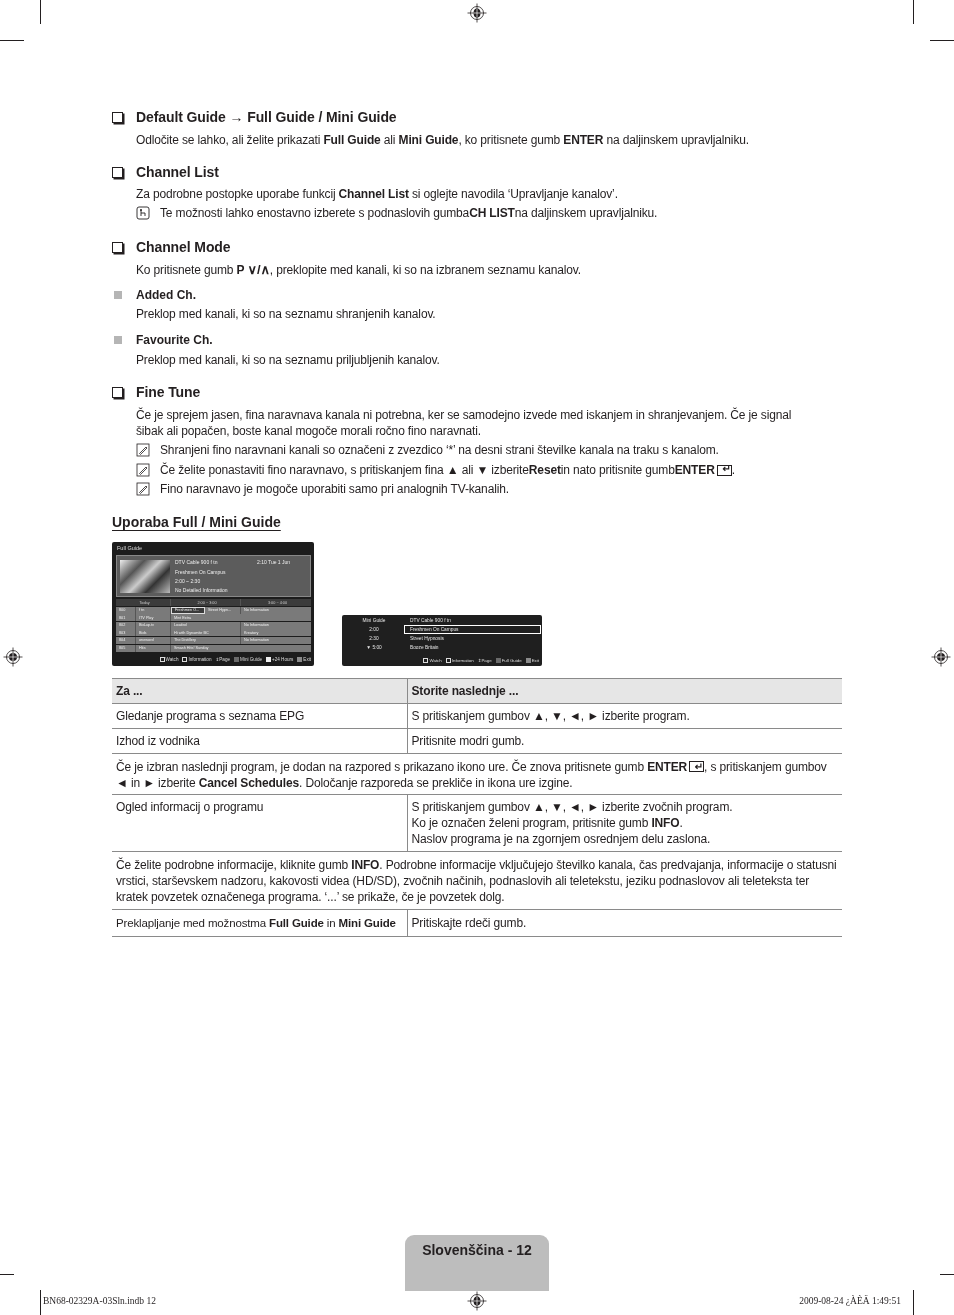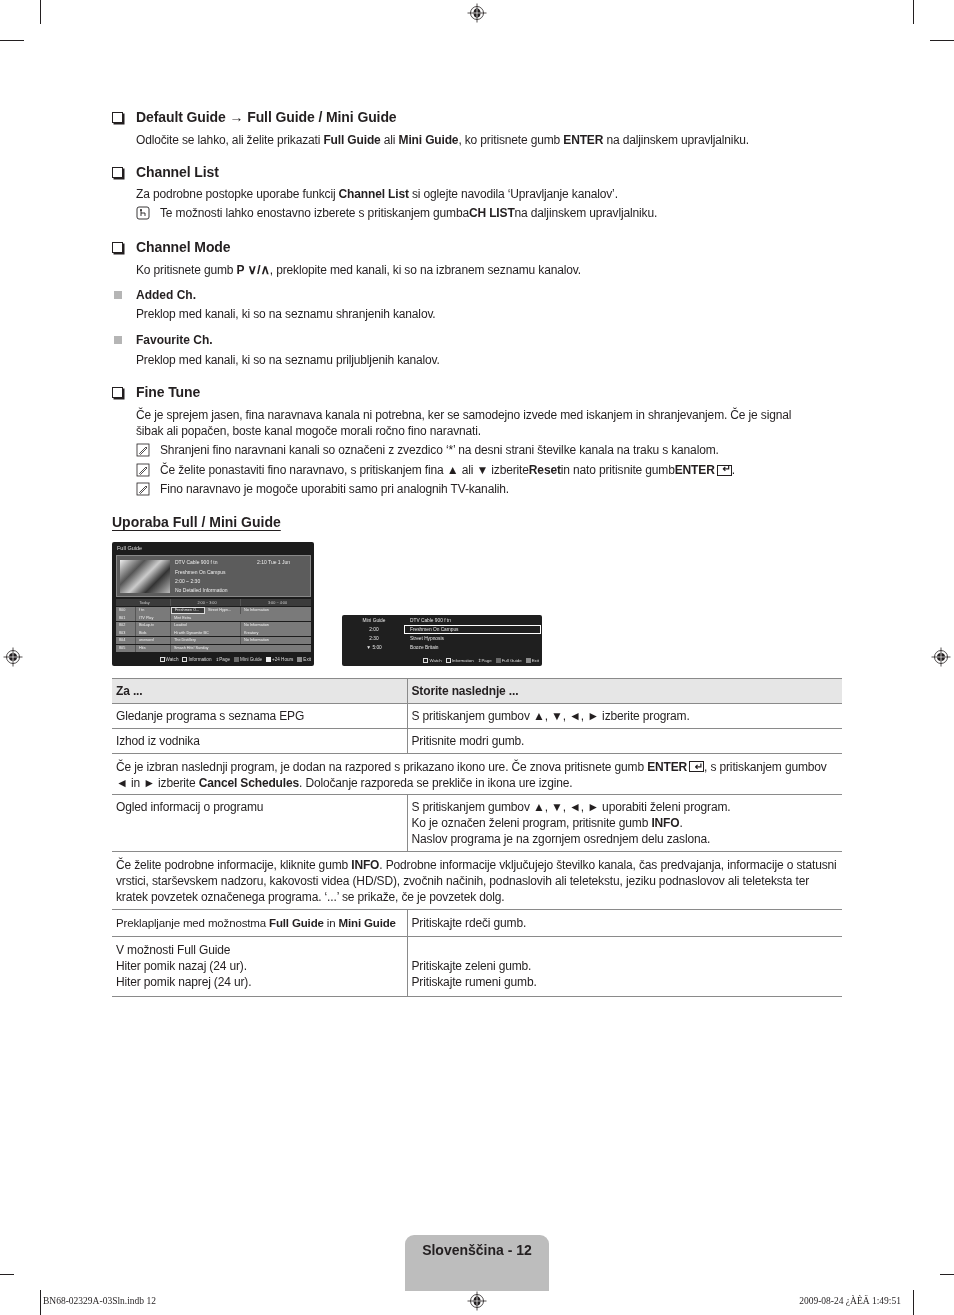--- a/index.html
+++ b/index.html
@@ -128,21 +128,21 @@
   <span>Za podrobne postopke uporabe funkcij </span><b>Channel List</b><span> si oglejte navodila ‘Upravljanje kanalov’.</span>
 </div>
 <div class="note-line" style="top:206px;">
   <span class="note-icon">
     <svg viewBox="0 0 14 14">
         <rect x="1" y="1" width="12" height="12" rx="2" fill="none" stroke="#231f20" stroke-width="0.9"></rect>
         <path d="M5 4 L5 10 M5 7 L9 7 L9 10" fill="none" stroke="#231f20" stroke-width="0.9"></path>
         <circle cx="5" cy="4" r="1" fill="#231f20"></circle>
       </svg>
   </span>
-  <span>Te možnosti lahko enostavno izberete s pritiskanjem gumba </span>
+  <span>Te možnosti lahko enostavno izberete s podnaslovih gumba </span>
     <b>CH LIST</b>
     <span> na daljinskem upravljalniku.</span>
 </div>
 
 <div class="sec-head" style="top:239px;">
   <span class="box-icon"></span>
   <span>Channel Mode</span>
 </div>
 <div class="body-line" style="top:262px;">
   <span>Ko pritisnete gumb </span><b>P</b> <span class="chev">∨/∧</span><span>, preklopite med kanali, ki so na izbranem seznamu kanalov.</span>
@@ -299,47 +299,35 @@
     <td>Pritisnite modri gumb.</td>
   </tr>
   <tr>
     <td colspan="2" class="full" style="padding-top:5px;padding-bottom:3px;">
       <span>Če je izbran naslednji program, je dodan na razpored s prikazano ikono ure. Če znova pritisnete gumb </span><b>ENTER</b><span class="enter"></span><span>, s pritiskanjem gumbov ◄ in ► izberite </span><b>Cancel Schedules</b><span>. Določanje razporeda se prekliče in ikona ure izgine.</span>
     </td>
   </tr>
   <tr>
     <td class="c1">Ogled informacij o programu</td>
     <td>
-      <div>S pritiskanjem gumbov ▲, ▼, ◄, ► uporabiti želeni program.</div>
+      <div>S pritiskanjem gumbov ▲, ▼, ◄, ► izberite zvočnih program.</div>
       <div><span>Ko je označen želeni program, pritisnite gumb </span><b>INFO</b><span>.</span></div>
       <div>Naslov programa je na zgornjem osrednjem delu zaslona.</div>
     </td>
   </tr>
   <tr>
     <td colspan="2" class="full" style="padding-top:5px;padding-bottom:4px;">
       <span>Če želite podrobne informacije, kliknite gumb </span><b>INFO</b><span>. Podrobne informacije vključujejo številko kanala, čas predvajanja, informacije o statusni vrstici, starševskem nadzoru, kakovosti videa (HD/SD), zvočnih načinih, podnaslovih ali teletekstu, jeziku podnaslovov ali teleteksta ter kratek povzetek označenega programa. ‘...’ se prikaže, če je povzetek dolg.</span>
     </td>
   </tr>
   <tr>
     <td class="c1" style="font-size:11.5px;padding-top:5px;padding-bottom:5px;">
       <span>Preklapljanje med možnostma </span><b>Full Guide</b><span> in </span><b>Mini Guide</b>
     </td>
     <td style="padding-top:5px;">Pritiskajte rdeči gumb.</td>
   </tr>
-  <tr>
-    <td class="c1" style="padding-top:5px;padding-bottom:6px;">
-      <div>V možnosti Full Guide</div>
-      <div>Hiter pomik nazaj (24 ur).</div>
-      <div>Hiter pomik naprej (24 ur).</div>
-    </td>
-    <td style="padding-top:5px;">
-      <div>&nbsp;</div>
-      <div>Pritiskajte zeleni gumb.</div>
-      <div>Pritiskajte rumeni gumb.</div>
-    </td>
-  </tr>
 </tbody>
   </table>
 
 <div class="page-badge">Slovenščina - 12</div>
 
 <div class="foot-left">BN68-02329A-03Sln.indb   12</div>
 <div class="foot-right">2009-08-24   ¿ÀÈÄ 1:49:51</div>
 
 </body></html>

